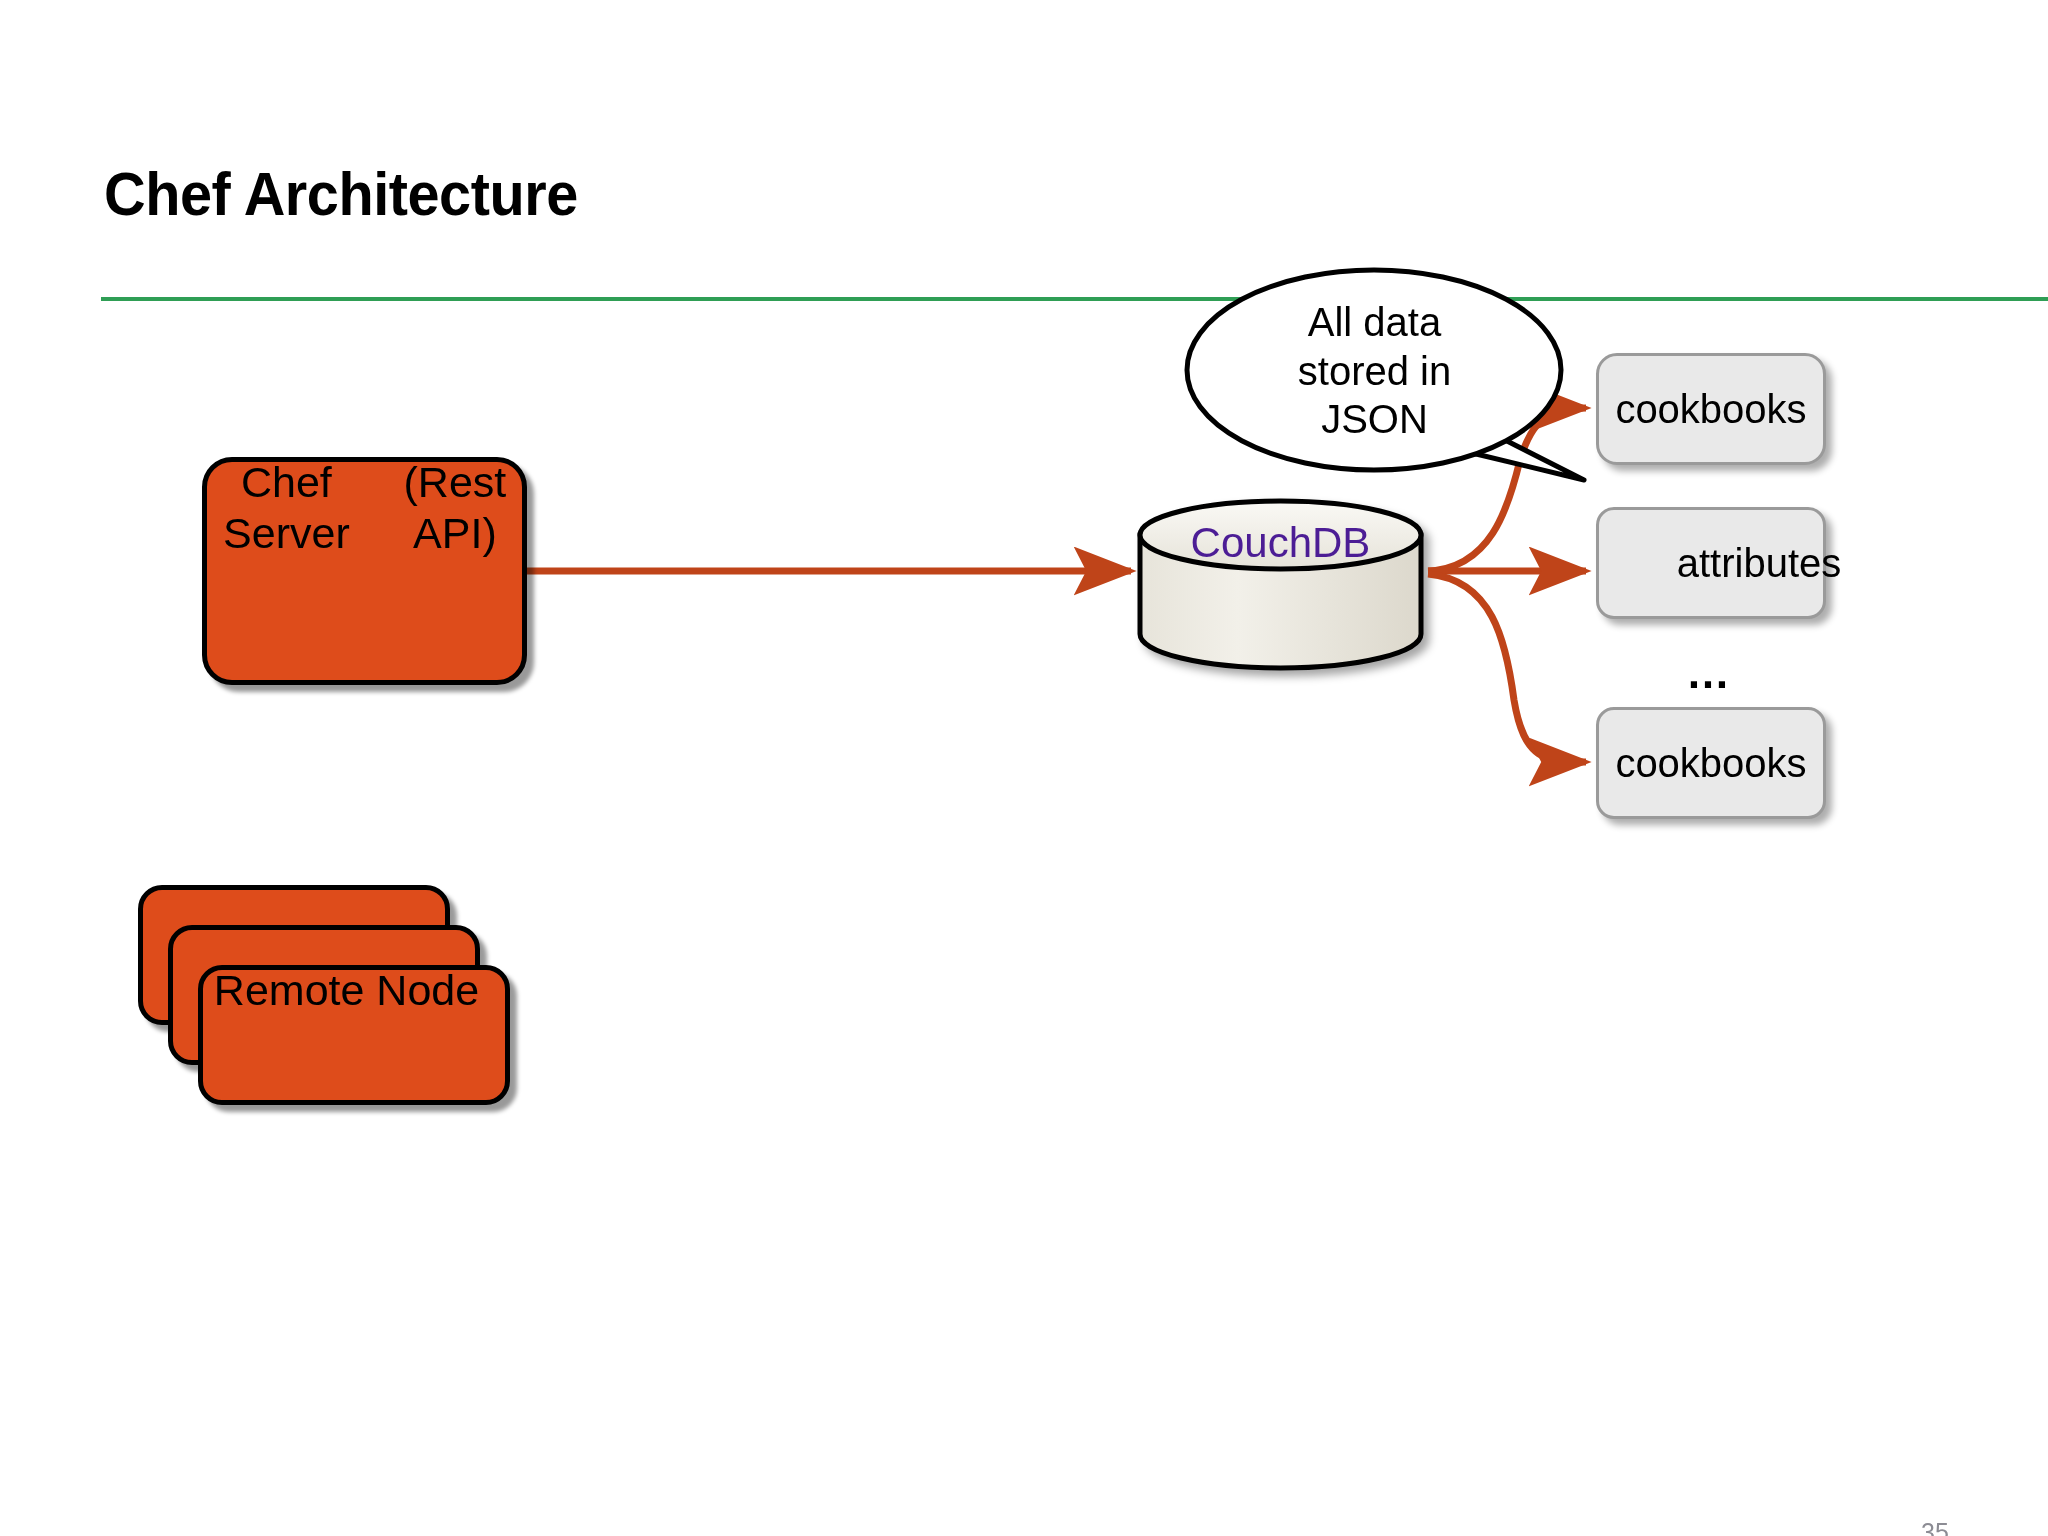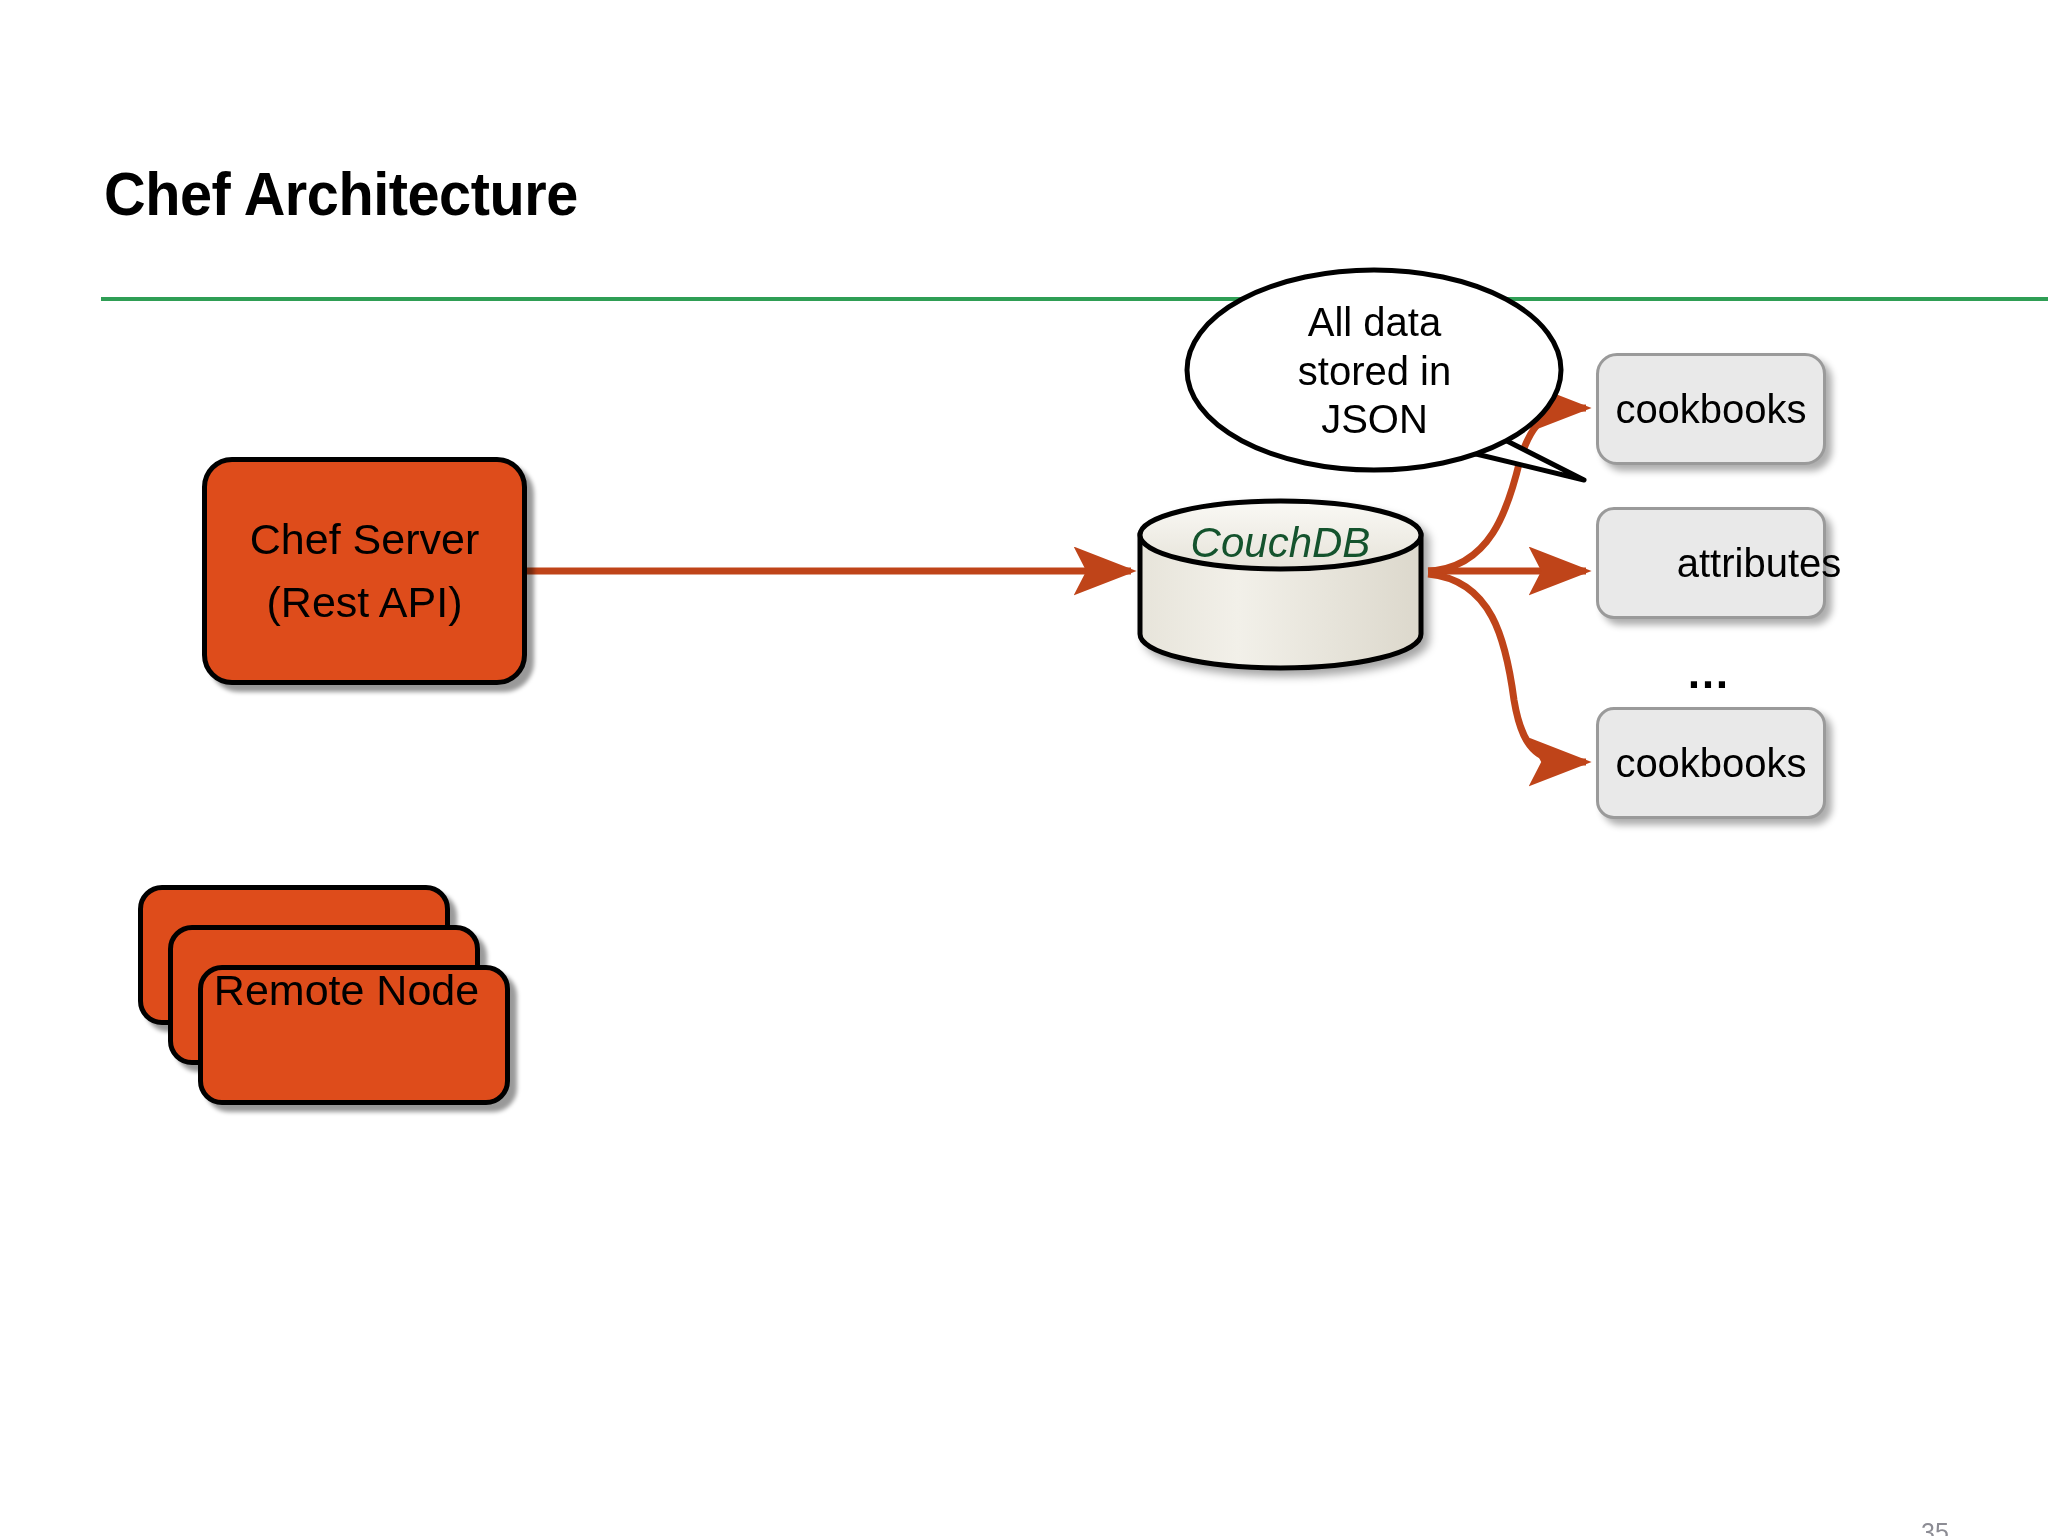--- a/index.html
+++ b/index.html
@@ -85,21 +85,21 @@
     box-sizing: border-box;
     box-shadow: 7px 7px 4px rgba(0,0,0,0.40);
   }
   #chef-server-label {
     left: 202px;
     top: 417px;
     width: 325px;
     height: 228px;
     font-size: 43px;
     color: #000000;
-    flex-direction: column;
+    flex-direction: row;
     gap: 12px;
   }
 
   
   .remote-node-card {
     position: absolute;
     width: 312px;
     height: 140px;
     background: #DE4C1B;
     border: 5px solid #000000;
@@ -117,22 +117,21 @@
     height: 140px;
     font-size: 43px;
     color: #000000;
   }
   #couchdb-label {
     left: 1140px;
     top: 478px;
     width: 281px;
     height: 133px;
     font-size: 42px;
-    color: #14532d;
-    font-style: italic;
+    color: #4c1d95;
   }
   #speech-bubble-label {
     left: 1187px;
     top: 238px;
     width: 375px;
     height: 186px;
     font-size: 40px;
     color: #000000;
     flex-direction: column;
     line-height: 1.22;

